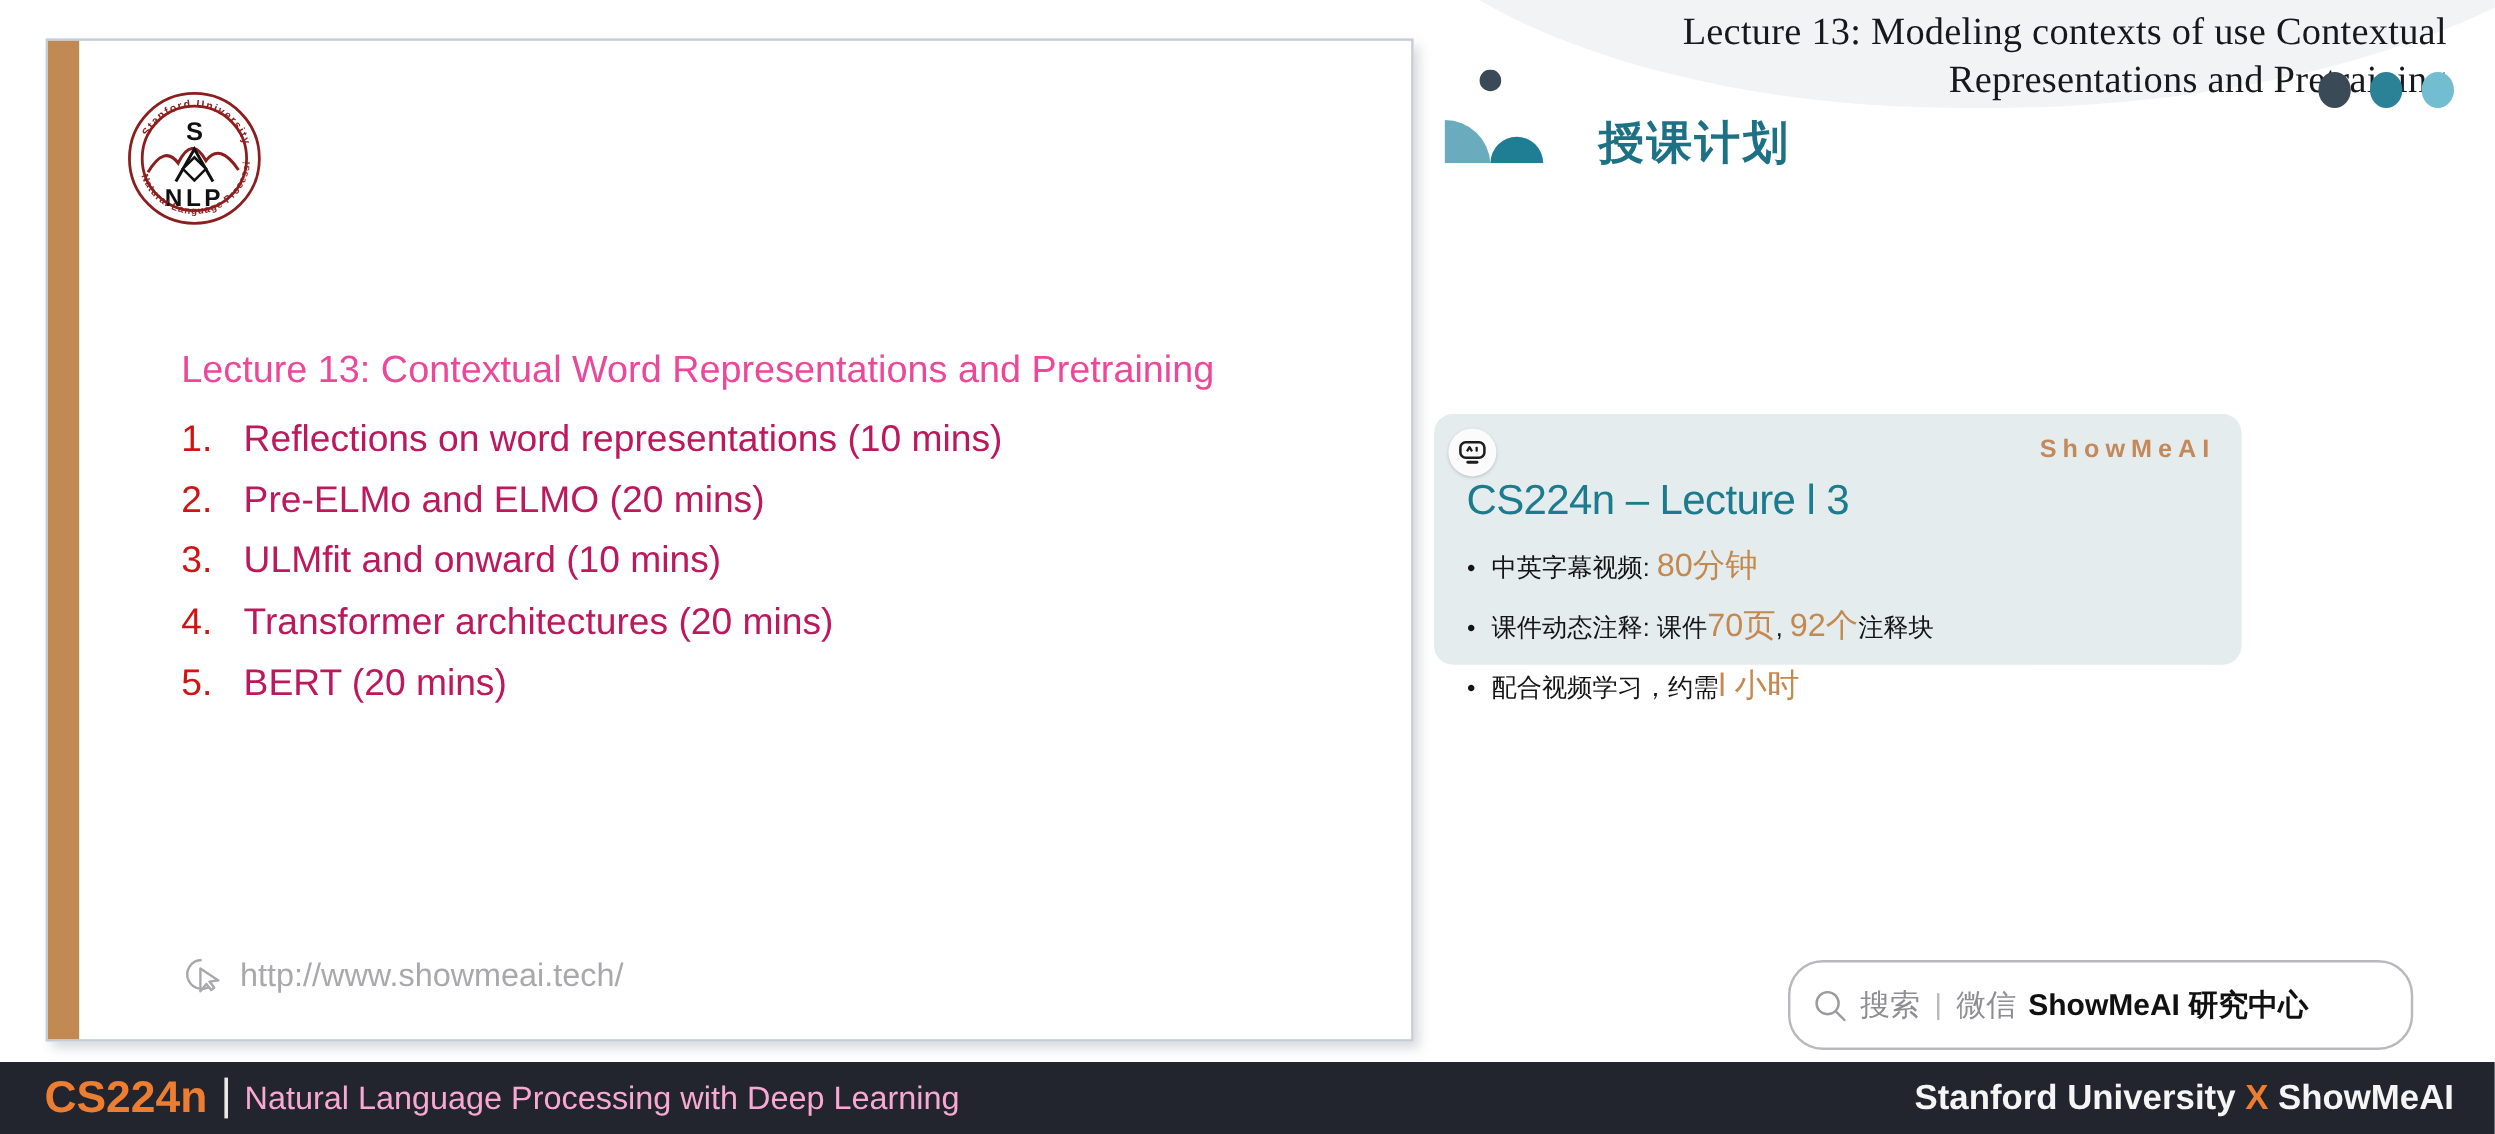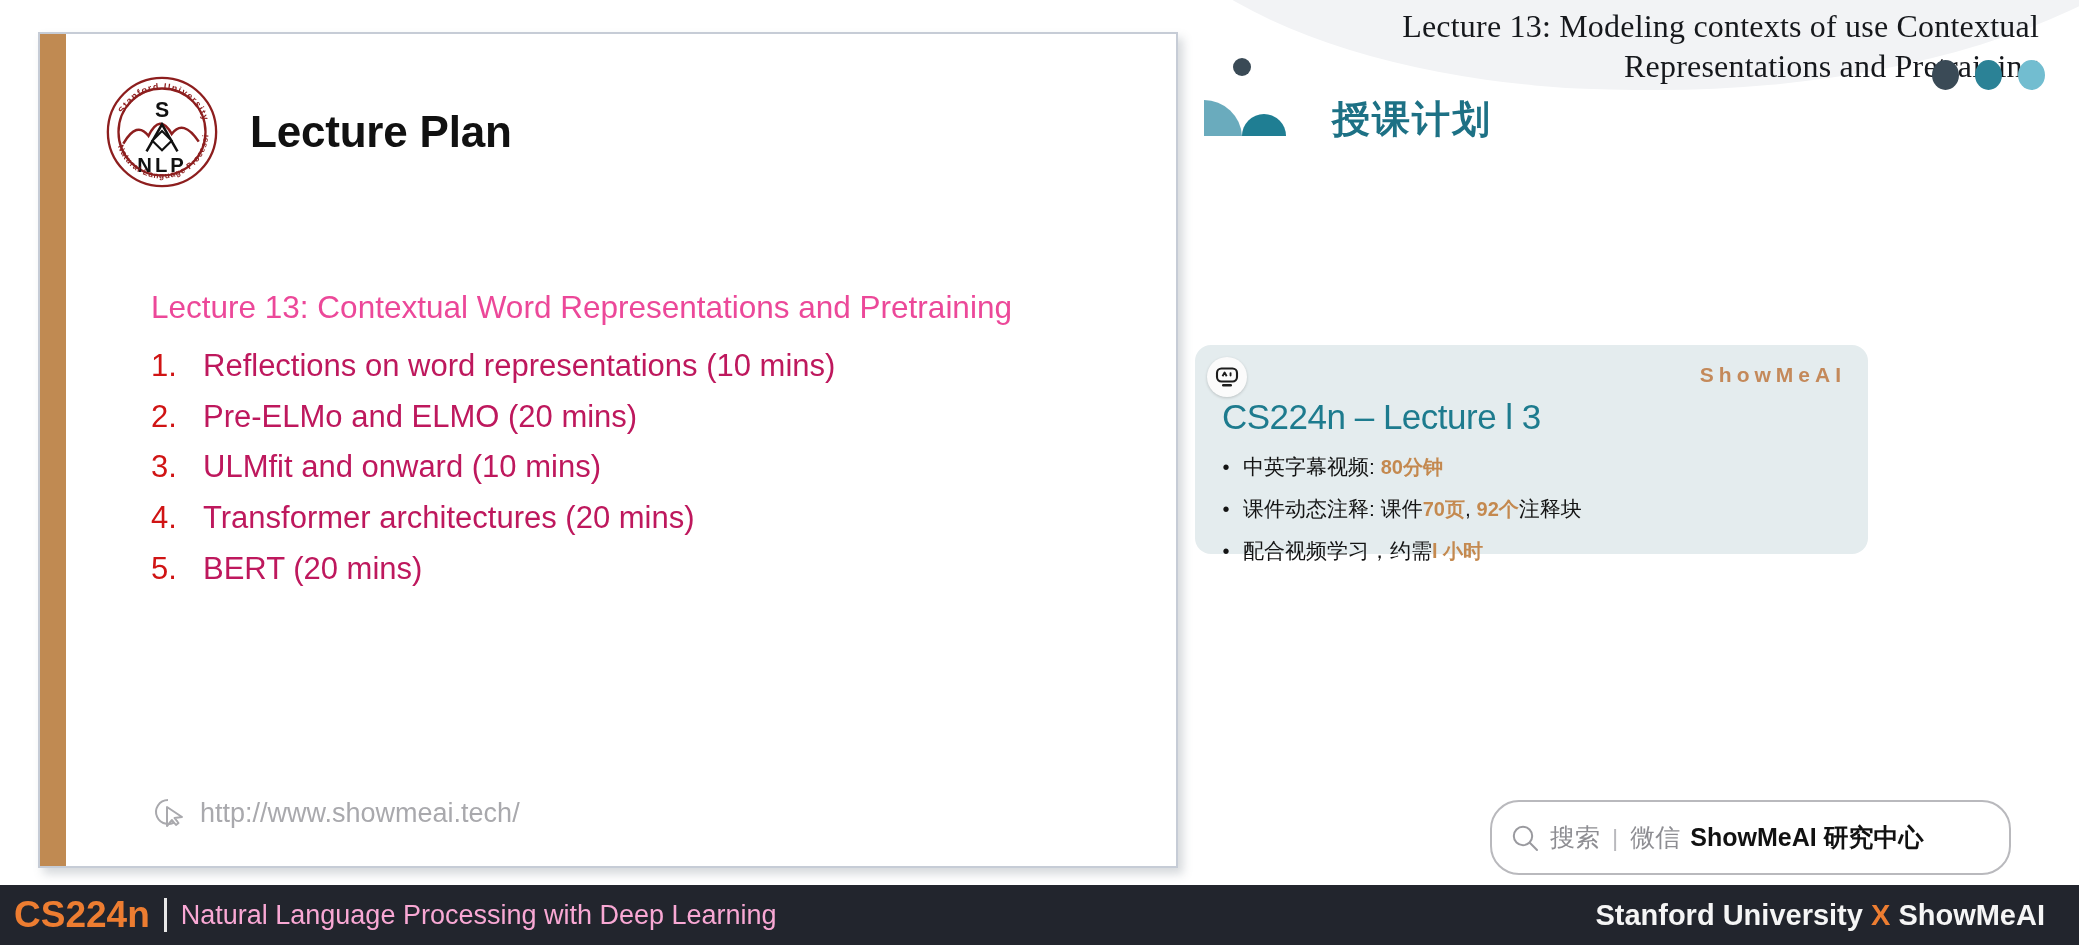--- a/index.html
+++ b/index.html
@@ -112,41 +112,41 @@
     position: absolute; left: 27px; top: 52px;
     font-size: 35px; font-weight: 400; color: #1d7b8e;
     font-family: "Liberation Sans", sans-serif; letter-spacing: -0.5px;
   }
   .card-bullets { position: absolute; left: 14px; top: 108px; right: 16px; }
   .cb {
     display: flex; align-items: baseline; margin-bottom: 14px;
     font-size: 21px; color: #141414; font-family: "Liberation Sans", sans-serif;
   }
   .cb .bdot { flex: 0 0 34px; text-align: center; font-size: 20px; color: #141414; }
-  .cb .seg-hi { color: #c4894f; font-weight: 700; font-size: 20px; }
+  .cb .seg-hi { color: #c4894f; font-weight: 400; font-size: 27px; }
   .cb .seg { font-size: 21px; }
 
   
   .search-pill {
     position: absolute; left: 310px; top: 800px;
     width: 521px; height: 75px;
     border: 2px solid #b9b9bd; border-radius: 29px;
     background: #fff; display: flex; align-items: center; padding: 0 18px; gap: 10px;
   }
   .mag { width: 30px; height: 30px; flex:0 0 30px; display:block; }
   .sp-grey { color: #8d8d92; font-size: 25px; font-family: "Liberation Sans", sans-serif; }
   .sp-sep { color: #b9b9bd; font-size: 24px; margin: 0 2px; }
   .sp-bold { color: #111; font-size: 25px; font-weight: 700; font-family: "Liberation Sans", sans-serif; }
 
   
   .footer {
     position: absolute; left: 0; bottom: 0; width: 2079px; height: 60px;
     background: #22252d; display: flex; align-items: center;
   }
-  .f-left { position:absolute; left: 14px; display:flex; align-items:center; gap:14px; }
+  .f-left { position:absolute; left: 37px; display:flex; align-items:center; gap:14px; }
   .f-cs { color: #ed7d31; font-size: 37px; font-weight: 700; font-family: "Liberation Sans", sans-serif; }
   .f-bar { width: 3px; height: 34px; background: #e8e8e8; }
   .f-sub { color: #f9a8d4; font-size: 27px; font-family: "Liberation Sans", sans-serif; }
   .f-right { position:absolute; right: 34px; color:#f5f5f5; font-size: 29px; font-weight:700; font-family:"Liberation Sans", sans-serif; }
   .f-right .x { color: #ed7d31; }
 </style>
 </head>
 <body>
 
 <div id="root">
@@ -167,21 +167,20 @@
             <text x="60" y="101" font-size="21" font-weight="700" text-anchor="middle" fill="#111" font-family="Liberation Sans, sans-serif" letter-spacing="3">NLP</text>
             <path id="arcTop" d="M16 60 A44 44 0 0 1 104 60" fill="none"></path>
             <text font-size="9.4" font-weight="700" fill="#8d1e1e" font-family="Liberation Sans, sans-serif" letter-spacing="1.1">
               <textPath href="#arcTop" startOffset="14%">Stanford University</textPath>
             </text>
             <path id="arcBot" d="M12 60 A48 48 0 0 0 108 60" fill="none"></path>
             <text font-size="8.6" font-weight="700" fill="#8d1e1e" font-family="Liberation Sans, sans-serif" letter-spacing="0.9">
               <textPath href="#arcBot" startOffset="10%">Natural Language Processing</textPath>
             </text>
           </svg>
-          <div class="slide-title">Lecture Plan</div>
         </div>
 
         <div class="slide-body">
           <div class="lead-line">Lecture 13: Contextual Word Representations and Pretraining</div>
           <ul class="agenda">
             <li>
               <span class="num">1.</span>
               <span class="txt">Reflections on word representations (10 mins)</span>
             </li>
             <li>

